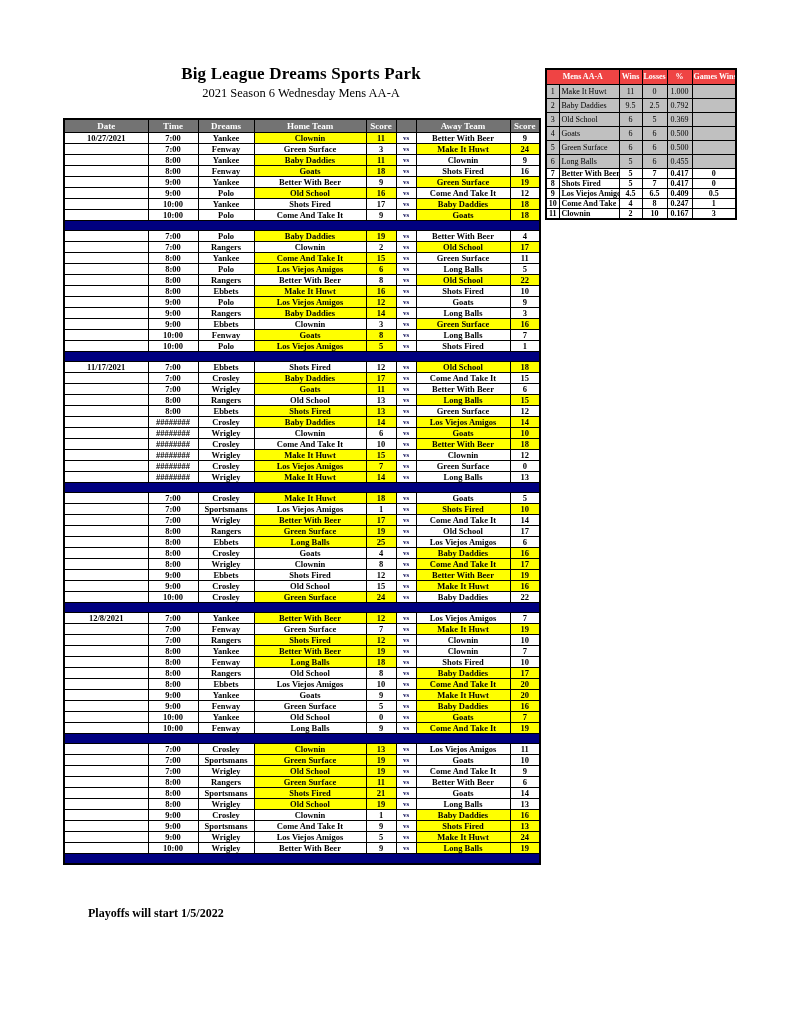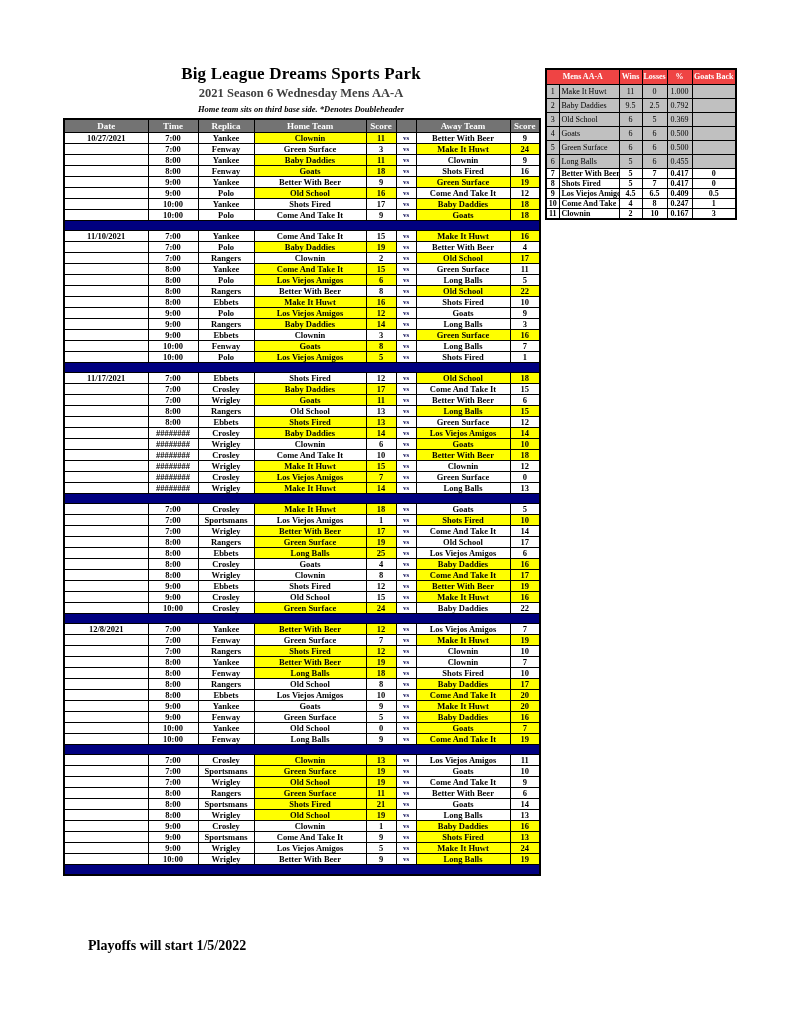--- a/index.html
+++ b/index.html
@@ -1,21 +1,21 @@
 <!DOCTYPE html>
 <html><head>
 <meta charset="utf-8">
 <style>
   html,body { margin:0; padding:0; background:#ffffff; }
   body { width:791px; height:1024px; font-family:"Liberation Serif", serif; }
   .page { position:relative; width:791px; height:1024px; background:#fff; overflow:hidden; }
 
   .title-block { position:absolute; left:63px; top:64px; width:476px; text-align:center; }
   .title { font-size:17px; font-weight:bold; color:#000; letter-spacing:0.2px; }
-  .subtitle { font-size:12.5px; font-weight:bold; color:#404040; margin-top:2px; }
+  .subtitle { font-size:12.5px; font-weight:normal; color:#000000; margin-top:2px; }
   .note { font-size:8.5px; font-weight:bold; font-style:italic; color:#000; margin-top:3px; }
 
   table { border-collapse:collapse; table-layout:fixed; }
 
   
   .sched { position:absolute; left:63px; top:118px; width:476px; border:2px solid #000; }
   .sched th, .sched td {
     border:1px solid #000; padding:0; text-align:center; overflow:hidden;
     white-space:nowrap; font-weight:bold; color:#000;
     font-size:8.5px; height:10px; line-height:10px;
@@ -29,49 +29,48 @@
   .standings { position:absolute; left:545px; top:68px; width:190px; border:2px solid #000; }
   .standings th, .standings td {
     border:1px solid #000; padding:0 1px; text-align:center; overflow:hidden;
     white-space:nowrap; color:#000; font-size:8px;
   }
   .standings th { background:#ef4444; color:#fff; font-weight:bold; height:14px; line-height:14px; }
   .standings tr.upper td { background:#C0C0C0; font-weight:normal; height:13px; line-height:13px; }
   .standings tr.lower td { background:#ffffff; font-weight:bold; height:9px; line-height:9px; }
   .standings td.team { text-align:left; padding-left:2px; }
 
-  .footer-note { position:absolute; left:63px; top:938px; font-size:14px; font-weight:bold; color:#000;padding-left:25px; }
+  .footer-note { position:absolute; left:63px; top:906px; font-size:12px; font-weight:bold; color:#000;padding-left:25px; }
 </style>
 </head>
 <body>
 
 <div class="page">
 
   <div class="title-block">
     <div class="title">Big League Dreams Sports Park</div>
     <div class="subtitle">2021 Season 6 Wednesday Mens AA-A</div>
-    <div class="note">Home team sits on third base side.  *Denotes Doubleheader</div>
   </div>
 
   <table class="sched">
     <colgroup>
       <col style="width:84px">
         <col style="width:50px">
         <col style="width:56px">
         <col style="width:112px">
       <col style="width:30px">
         <col style="width:20px">
         <col style="width:94px">
         <col style="width:30px">
     </colgroup>
     <thead>
       <tr>
         <th>Date</th>
         <th>Time</th>
-        <th>Replica</th>
+        <th>Dreams</th>
         <th>Home Team</th>
         <th>Score</th>
         <th></th>
         <th>Away Team</th>
         <th>Score</th>
       </tr>
     </thead>
     <tbody>
         <tr>
           <td>10/27/2021</td>
@@ -148,30 +147,20 @@
           <td>10:00</td>
           <td>Polo</td>
           <td>Come And Take It</td>
           <td>9</td>
           <td class="vs">vs</td>
           <td class="win">Goats</td>
           <td class="win">18</td>
         </tr>
         <tr class="sep">
           <td colspan="8"></td>
-        </tr>
-        <tr>
-          <td>11/10/2021</td>
-          <td>7:00</td>
-          <td>Yankee</td>
-          <td>Come And Take It</td>
-          <td>15</td>
-          <td class="vs">vs</td>
-          <td class="win">Make It Huwt</td>
-          <td class="win">16</td>
         </tr>
         <tr>
           <td></td>
           <td>7:00</td>
           <td>Polo</td>
           <td class="win">Baby Daddies</td>
           <td class="win">19</td>
           <td class="vs">vs</td>
           <td>Better With Beer</td>
           <td>4</td>
@@ -722,21 +711,21 @@
       <col style="width:25px">
         <col style="width:25px">
         <col style="width:44px">
     </colgroup>
     <thead>
       <tr>
         <th colspan="2">Mens AA-A</th>
         <th>Wins</th>
         <th>Losses</th>
         <th>%</th>
-        <th>Goats Back</th>
+        <th>Games Wins</th>
       </tr>
     </thead>
     <tbody>
         <tr class="upper">
           <td>1</td>
           <td class="team">Make It Huwt</td>
           <td>11</td>
           <td>0</td>
           <td>1.000</td>
           <td></td>

